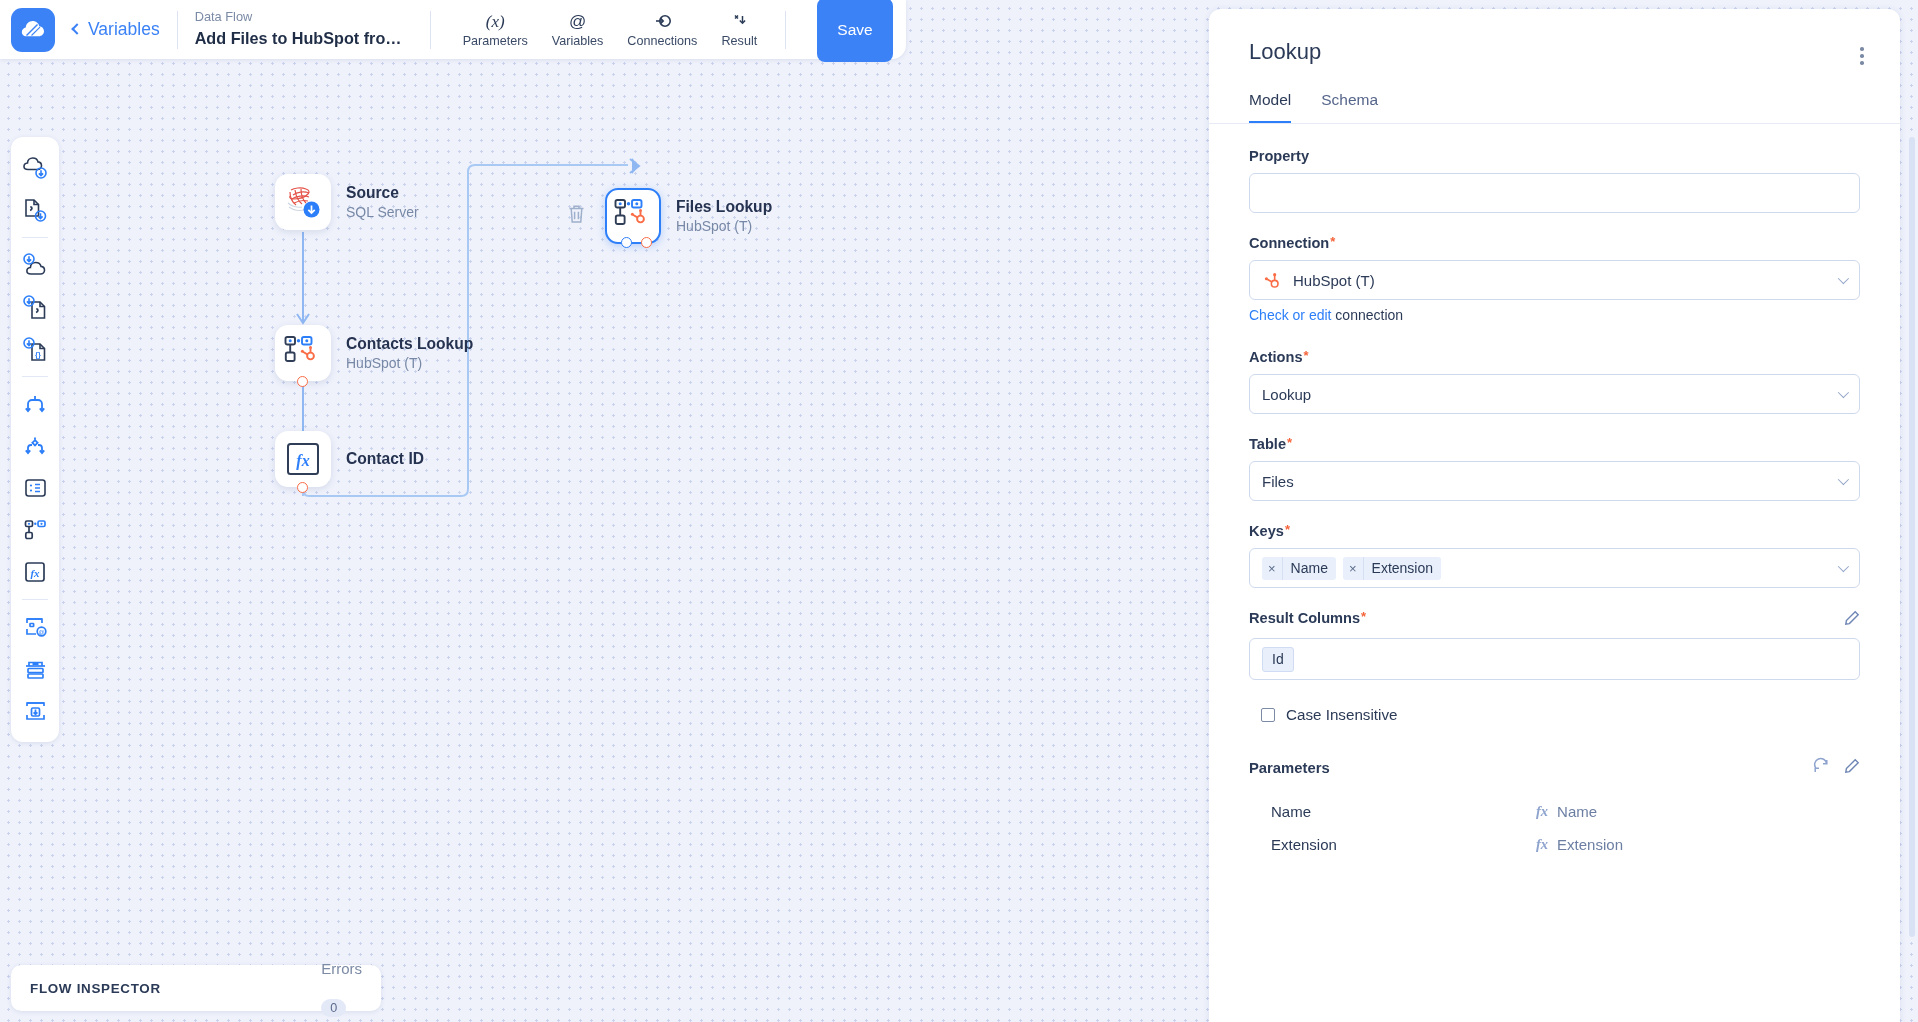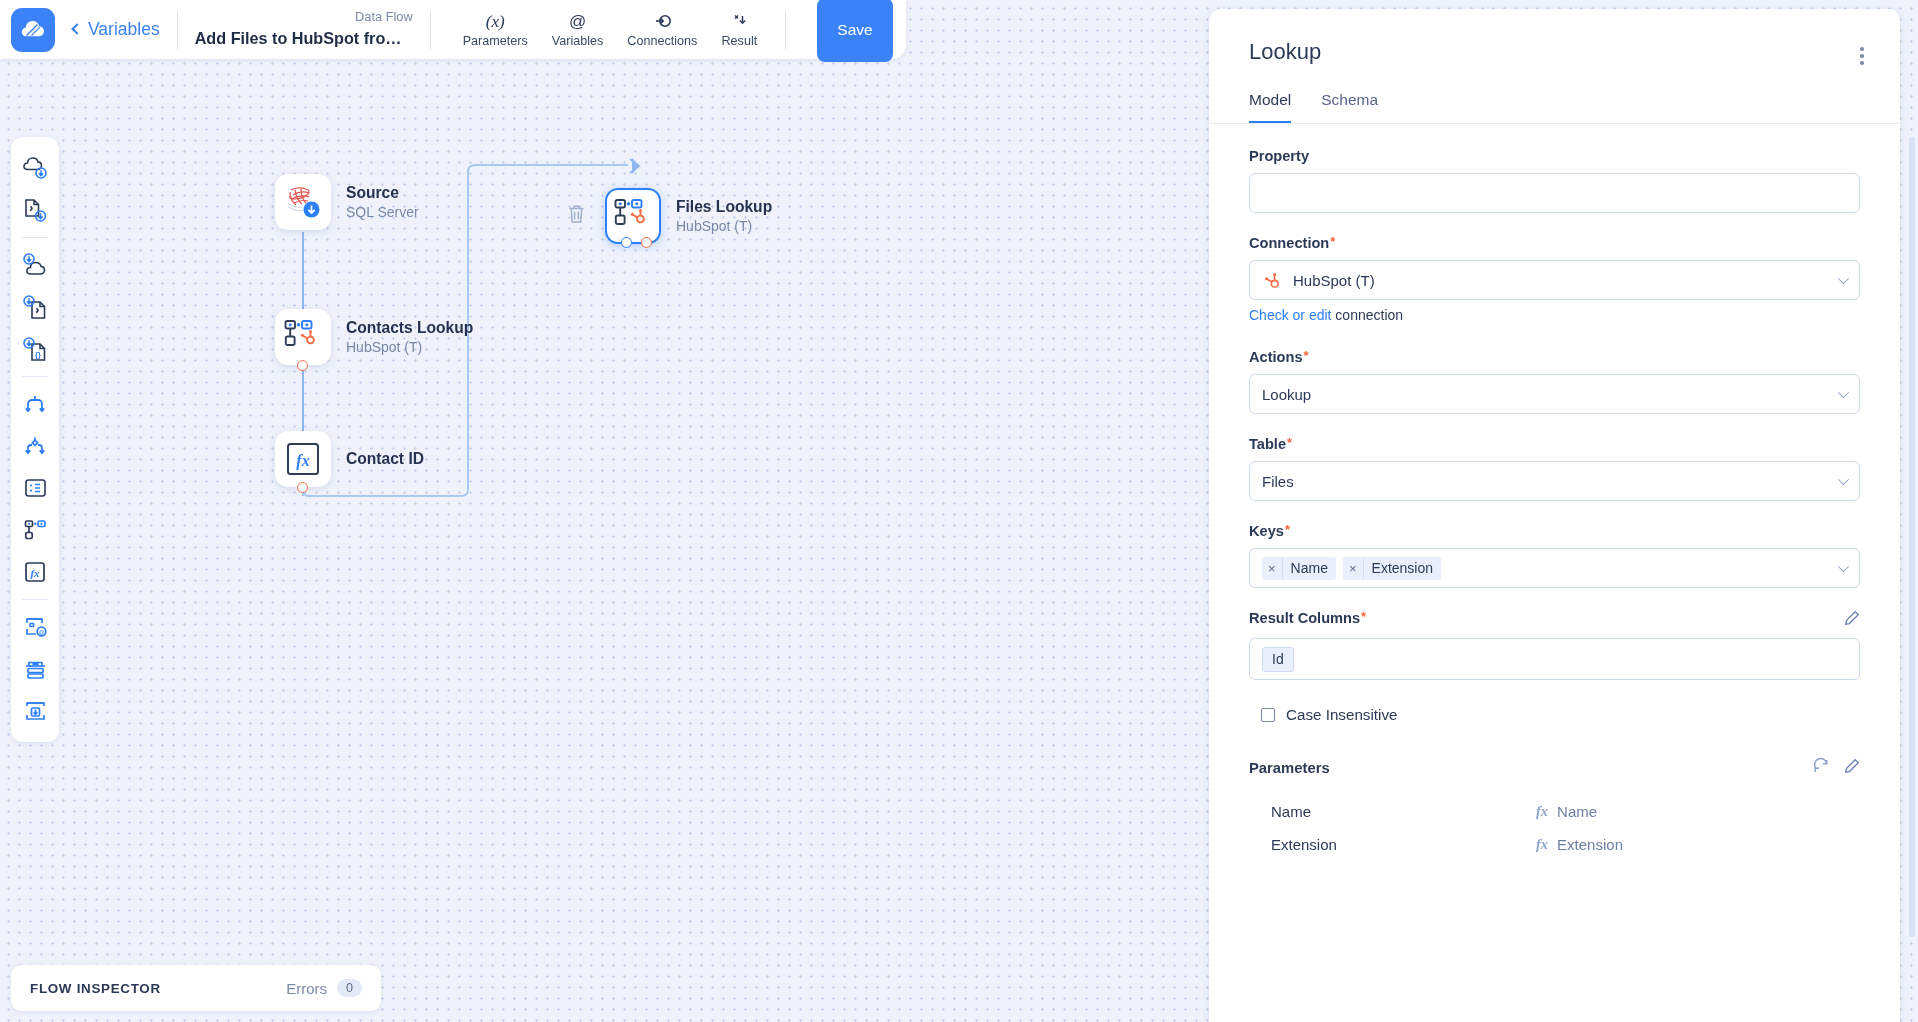--- a/index.html
+++ b/index.html
@@ -38,21 +38,21 @@
     margin-left: 18px; color: #3b82f6;
     font-size: 17.5px; cursor: pointer; white-space: nowrap;
   }
   .chev-left {
     display: inline-block; width: 8px; height: 8px;
     border-left: 2px solid #3b82f6; border-bottom: 2px solid #3b82f6;
     transform: rotate(45deg); margin-bottom: 1px;
   }
   .vsep { width: 1px; height: 38px; background: #dde3f0; margin: 0 17px; flex: none; }
   .flow-meta { display: flex; flex-direction: column; justify-content: center; min-width: 0; }
-  .flow-kind { font-size: 12.8px; color: #7b8aa5; line-height: 1.45; text-align: right; }
+  .flow-kind { font-size: 12.8px; color: #7b8aa5; line-height: 1.45; }
   .flow-title {
     font-size: 16.2px; color: #1f2d46; font-weight: bold;
     line-height: 1.45; white-space: nowrap;
     max-width: 218px; overflow: hidden; text-overflow: ellipsis;
   }
   .tbtools { display: flex; align-items: center; gap: 2px; margin-left: 4px; }
   .tbtool {
     display: flex; flex-direction: column; align-items: center; gap: 3px;
     padding: 4px 11px; cursor: pointer; min-width: 58px;
   }
@@ -108,21 +108,21 @@
 
   
   .inspector {
     position: absolute; left: 11px; bottom: 11px;
     width: 370px; height: 46px;
     background: #ffffff; border-radius: 10px;
     box-shadow: 0 1px 5px rgba(40,60,120,0.11);
     display: flex; align-items: center; padding: 8px 19px;
   }
   .insp-title { font-size: 13.4px; font-weight: bold; letter-spacing: .7px; color: #2b3a57; }
-  .insp-right { margin-left: auto; display: flex; align-items: flex-end; gap: 10px; }
+  .insp-right { margin-left: auto; display: flex; align-items: flex-start; gap: 22px; flex-direction: column; }
   .insp-err-lb { font-size: 15px; color: #7b8aa5; }
   .insp-badge {
     background: #e3e9f7; color: #5b6b8c; font-size: 12.6px;
     border-radius: 9px; padding: 2px 9px; min-width: 24px; text-align: center;
   }
 
   
   .rpanel {
     position: absolute; left: 1209px; top: 9px;
     width: 691px; height: 1014px;
@@ -402,21 +402,21 @@
           <circle cx="28.5" cy="26.5" r="8" fill="#2d7ff9"></circle>
           <path d="M28.5 22.5v7.5M25.3 26.8l3.2 3.2 3.2-3.2" stroke="#fff" stroke-width="1.7" fill="none"></path>
         </svg>
       </div>
       <div class="node-text">
         <div class="node-title">Source</div>
         <div class="node-sub">SQL Server</div>
       </div>
     </div>
 
-    <div class="node" style="left:275px; top:250px;justify-content:flex-end;">
+    <div class="node" style="left:275px; top:266px;justify-content:flex-end;">
       <div class="node-box">
         <svg width="38" height="36" viewBox="0 0 38 36" fill="none" stroke="#2f3d57" stroke-width="1.9">
           <rect x="1.5" y="2" width="9.5" height="7.5" rx="1.8"></rect>
           <rect x="18" y="2" width="9.5" height="7.5" rx="1.8" stroke="#2d7ff9"></rect>
           <circle cx="6.2" cy="5.8" r="1.5" fill="#2d7ff9" stroke="none"></circle>
           <circle cx="22.8" cy="5.8" r="1.5" fill="#2d7ff9" stroke="none"></circle>
           <circle cx="14.5" cy="5.8" r="1.7" fill="#2d7ff9" stroke="none"></circle>
           <path d="M6.2 9.7v8"></path>
           <rect x="1.8" y="17.5" width="8.8" height="8.5" rx="1.8"></rect>
           <g stroke="#fa6c45" stroke-width="1.9">

